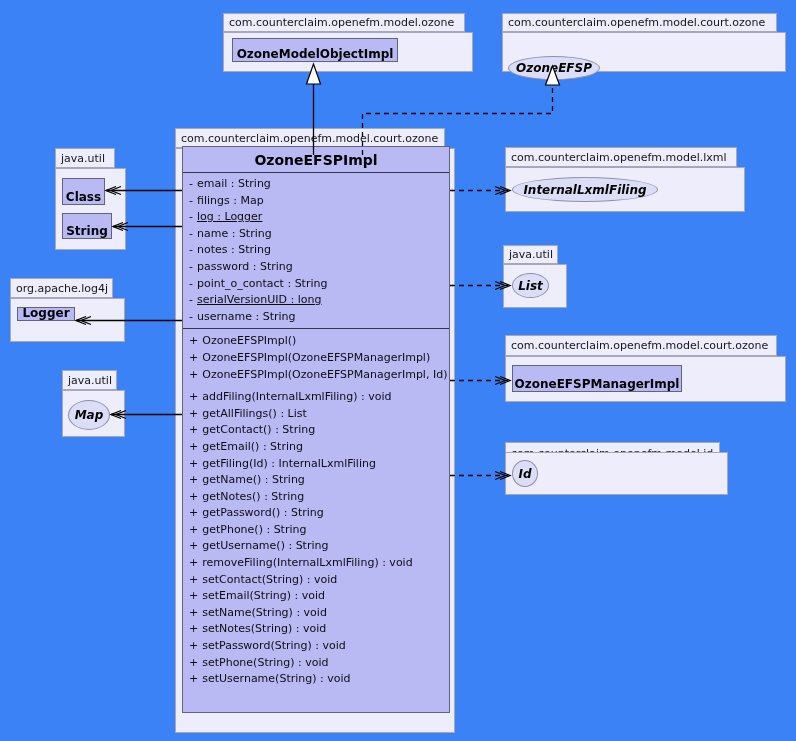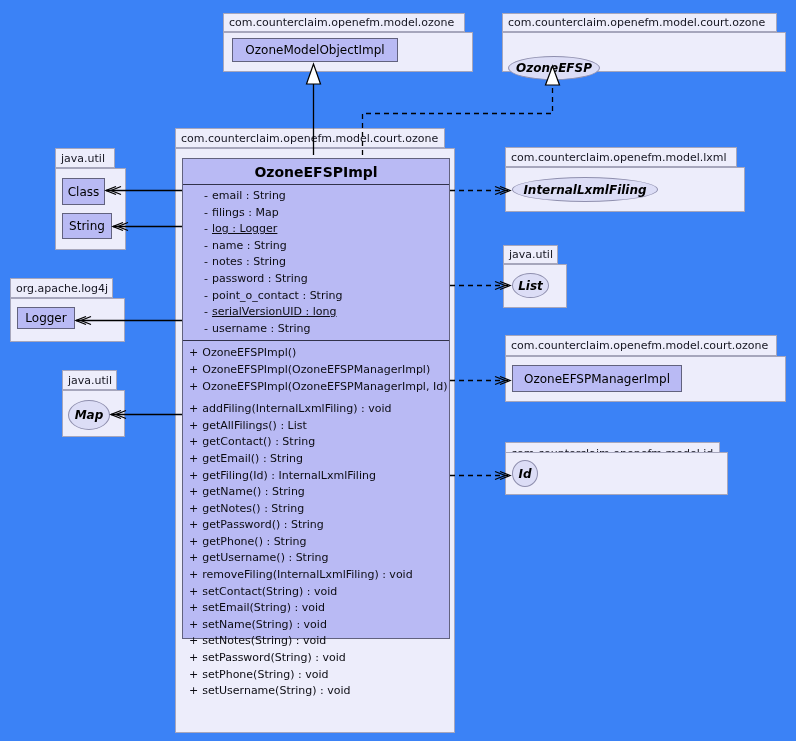--- a/index.html
+++ b/index.html
@@ -13,37 +13,37 @@
     font-size: 11px; color: #151520; display: flex; align-items: center;
     padding: 0 5px; white-space: nowrap; z-index: 1;
   }
   .pkg-body { position: absolute; background: #ededfb; border: 1px solid #a6a6bc; z-index: 1; }
 
   
   .uml-class {
     position: absolute; background: #b9baf4; border: 1px solid #62627e; z-index: 2;
   }
   .small-class {
-    display: flex; align-items: center; justify-content: center;
-    font-weight: normal; font-size: 12px; white-space: nowrap; color: #000;
+    display: flex; align-items: flex-end; justify-content: center;
+    font-weight: bold; font-size: 12px; white-space: nowrap; color: #000;
   }
   .uml-interface {
     position: absolute; background: #dcddf6; border: 1px solid #8f8fae;
     border-radius: 50%; display: flex; align-items: center; justify-content: center;
     font-weight: bold; font-style: italic; font-size: 12px; white-space: nowrap;
     z-index: 2; color: #000;
   }
 
   
   .main-class { font-size: 11px; }
   .class-title {
     font-weight: bold; font-size: 14px; text-align: center;
     height: 26px; line-height: 26px; border-bottom: 1px solid #32324a; color: #000;
   }
-  .attrs { border-bottom: 1px solid #32324a; padding: 3px 15px; }
+  .attrs { border-bottom: 1px solid #32324a; padding: 3px 0; }
   .ops { padding-top: 4px; }
   .ops-group.constructors { margin-bottom: 6px; }
   .member {
     font-size: 11px; line-height: 16.6px; height: 16.6px;
     white-space: nowrap; padding-left: 6px; color: #0c0c12;
   }
   .prefix { display: inline-block; margin-right: 4px; }
   .member-text.static { text-decoration: underline; }
 
   
@@ -82,38 +82,38 @@
     <span>Class</span>
   </div>
   <div class="uml-class small-class" style="left:62px; top:213px; width:50px; height:26px;">
     <span>String</span>
   </div>
 
   <div class="pkg-tab" style="left:10px; top:278px; width:103px; height:20px;">
     <span>org.apache.log4j</span>
   </div>
   <div class="pkg-body" style="left:10px; top:298px; width:115px; height:44px;"></div>
-  <div class="uml-class small-class" style="left:17px; top:307px; width:58px; height:22px;">
+  <div class="uml-class small-class" style="left:17px; top:307px; width:58px; height:14px;">
     <span>Logger</span>
   </div>
 
   <div class="pkg-tab" style="left:62px; top:370px; width:55px; height:20px;">
     <span>java.util</span>
   </div>
   <div class="pkg-body" style="left:62px; top:390px; width:63px; height:47px;"></div>
   <div class="uml-interface" style="left:68px; top:400px; width:42px; height:30px;">
     <span>Map</span>
   </div>
 
   <div class="pkg-tab" style="left:175px; top:128px; width:270px; height:20px;">
     <span>com.counterclaim.openefm.model.court.ozone</span>
   </div>
   <div class="pkg-body" style="left:175px; top:148px; width:280px; height:585px;"></div>
 
-  <div class="uml-class main-class" style="left:182px; top:158px; width:268px; height:481px;">
+  <div class="uml-class main-class" style="left:182px; top:146px; width:268px; height:567px;">
     <div class="class-title">OzoneEFSPImpl</div>
     <div class="attrs">
 
         <div class="member"><span class="prefix">-</span><span class="member-text">email : String</span></div>
 
         <div class="member"><span class="prefix">-</span><span class="member-text">filings : Map</span></div>
 
         <div class="member"><span class="prefix">-</span><span class="member-text static">log : Logger</span></div>
 
         <div class="member"><span class="prefix">-</span><span class="member-text">name : String</span></div>

